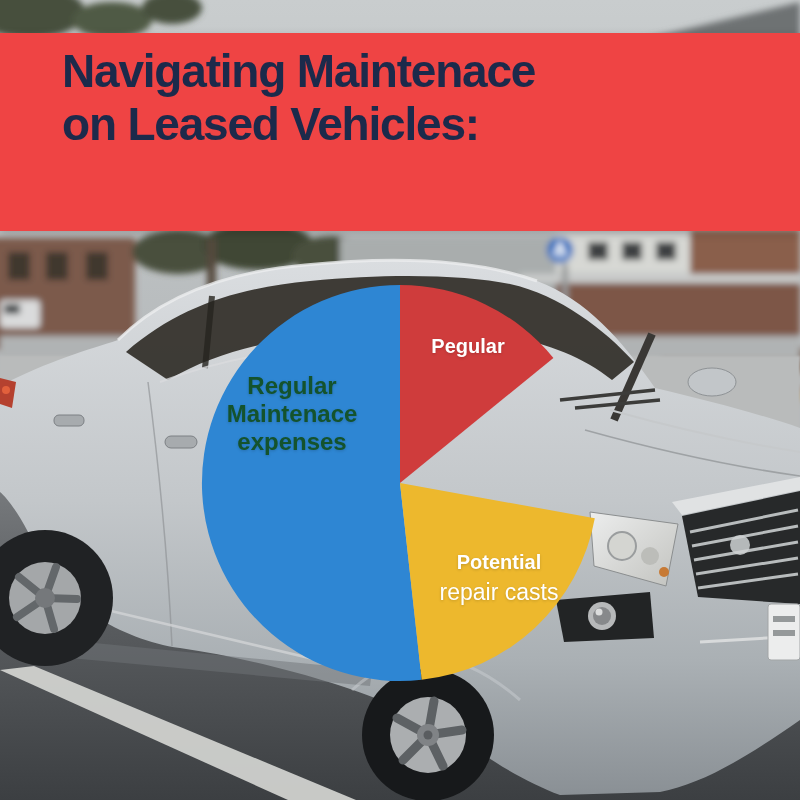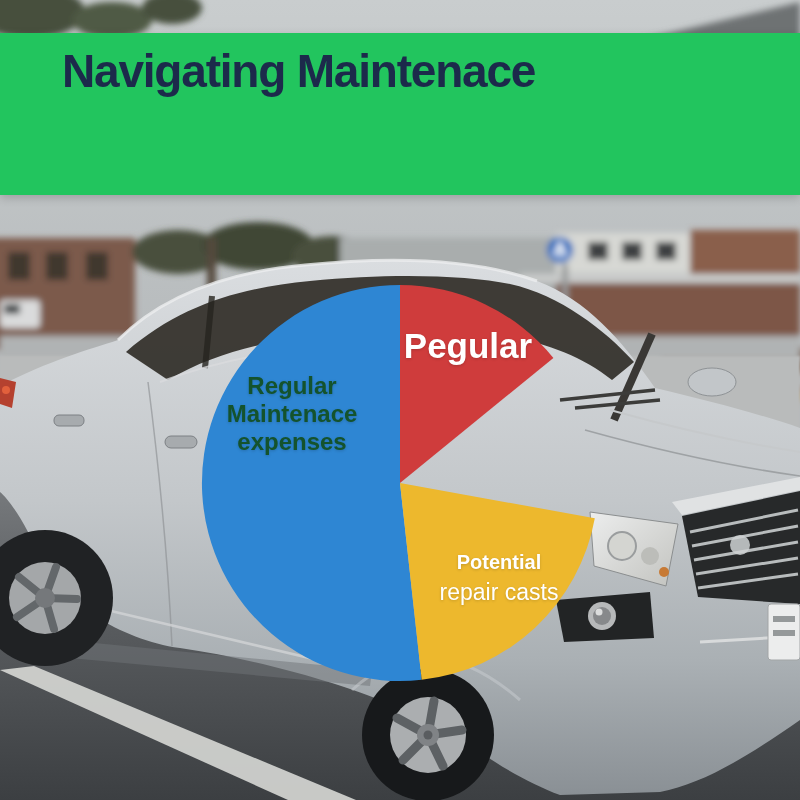--- a/index.html
+++ b/index.html
@@ -1,32 +1,32 @@
 <!DOCTYPE html>
 <html><head>
 <meta charset="utf-8">
 <style>
   html,body{margin:0;padding:0;background:#222;}
   .stage{position:relative;width:800px;height:800px;overflow:hidden;
          font-family:"Liberation Sans",sans-serif;background:#b9bdbf;}
   .stage svg{position:absolute;left:0;top:0;}
   
-  .banner{position:absolute;left:0;top:33px;width:800px;height:162px;
-          background:#22c55e;box-shadow:0 3px 9px rgba(0,0,0,.18);}
+  .banner{position:absolute;left:0;top:33px;width:800px;height:198px;
+          background:#ef4444;box-shadow:0 3px 9px rgba(0,0,0,.18);}
   .title{position:absolute;left:62px;top:12px;color:#1c2a4b;
          font-size:46px;font-weight:bold;line-height:53px;letter-spacing:-1.2px;}
   .title div{white-space:nowrap;}
   
   .pielabel{position:absolute;transform:translateX(-50%);text-align:center;
             text-shadow:0 1px 3px rgba(0,0,0,.18);pointer-events:none;}
   .pielabel .l1{font-weight:bold;}
   .lbl-blue{left:292px;top:372px;color:#14532d;}
   .lbl-blue div{font-size:24px;font-weight:600;line-height:28px;}
   .lbl-red{left:468px;top:330px;color:#ffffff;}
-  .lbl-red .l1{font-size:35px;line-height:32px;}
+  .lbl-red .l1{font-size:20px;line-height:32px;}
   .lbl-red .l2{font-size:22px;line-height:26px;font-weight:500;}
   .lbl-yellow{left:499px;top:546px;color:#ffffff;}
   .lbl-yellow .l1{font-size:20px;line-height:33px;}
   .lbl-yellow .l2{font-size:23px;line-height:27px;font-weight:500;}
 </style>
 </head>
 <body>
 
 <div class="stage">
 
@@ -187,16 +187,17 @@
     <div class="l1">Pegular</div>
   </div>
   <div class="pielabel lbl-yellow">
     <div class="l1">Potential</div>
     <div class="l2">repair casts</div>
   </div>
 
   <div class="banner">
     <div class="title">
       <div>Navigating Maintenace</div>
+      <div>on Leased Vehicles:</div>
     </div>
   </div>
 
 </div>
 
 </body></html>

